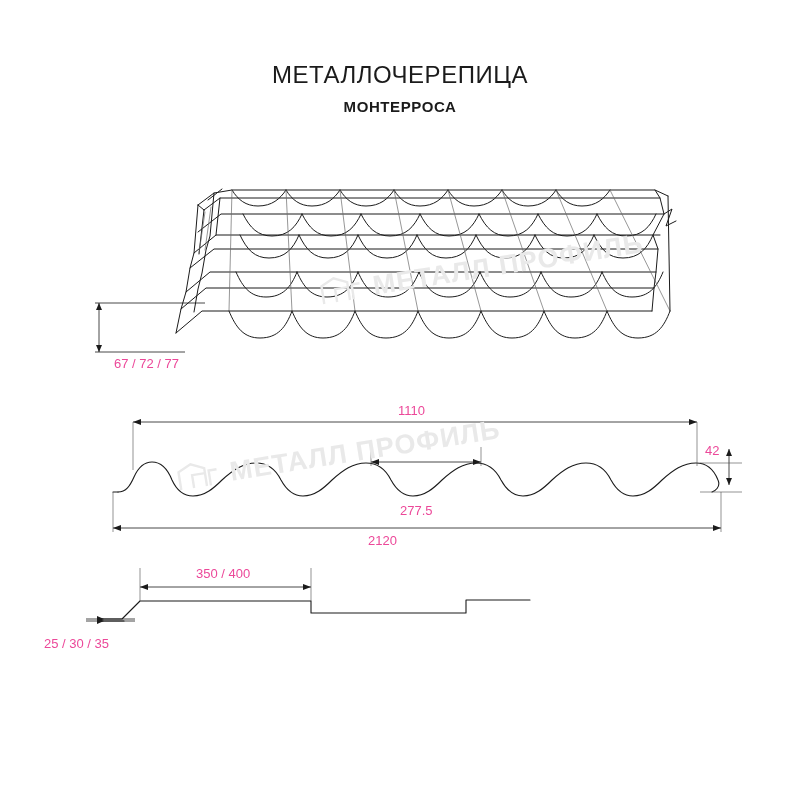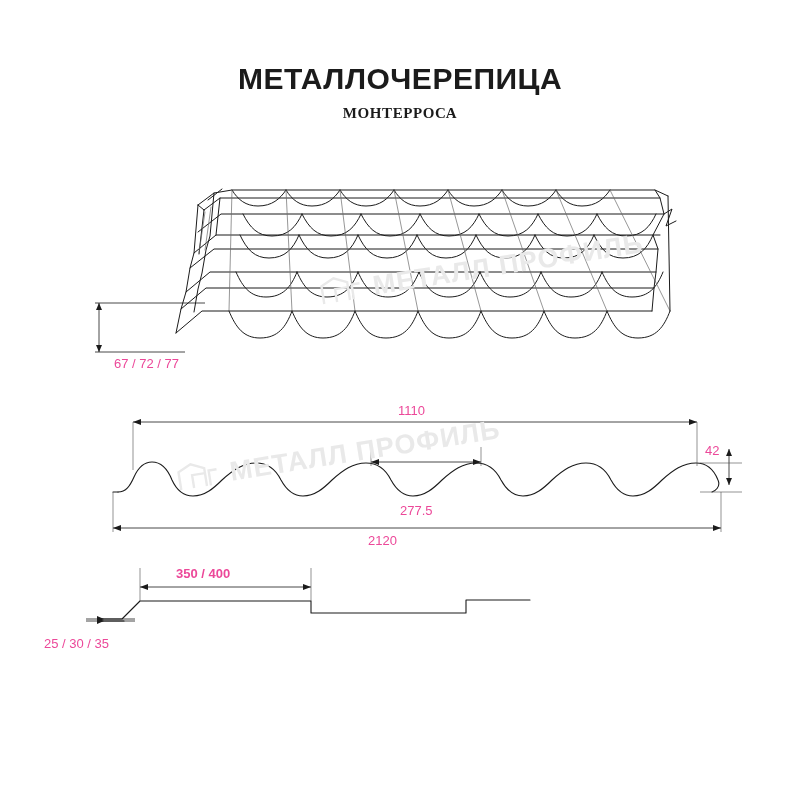--- a/index.html
+++ b/index.html
@@ -23,33 +23,32 @@
   }
   .title-block {
     position: absolute;
     left: 0;
     top: 62px;
     width: 800px;
     text-align: center;
     pointer-events: none;
   }
   .title-main {
-    font-size: 30px;
-    font-weight: bold;
+    font-size: 24px;
+    font-weight: normal;
     letter-spacing: 0.5px;
     color: #1b1b1b;
     line-height: 1.1;
   }
   .title-sub {
     font-size: 15px;
     font-weight: bold;
     letter-spacing: 0.6px;
     color: #1b1b1b;
     margin-top: 10px;
-    font-family: Liberation Serif, serif;
   }
   .dim-label {
     position: absolute;
     font-size: 13px;
     color: #ec4899;
     white-space: nowrap;
   }
   .wm {
     position: absolute;
     pointer-events: none;
@@ -247,21 +246,21 @@
     <path d="M104,621 L97,624 L97,618 Z" fill="#1b1b1b" stroke="none"></path>
   </g>
 
 </svg>
 
 <div class="dim-label" style="left:114px; top:356px;">67 / 72 / 77</div>
 <div class="dim-label" style="left:398px; top:403px;">1110</div>
 <div class="dim-label" style="left:400px; top:459px;margin-top:44px;">277.5</div>
 <div class="dim-label" style="left:368px; top:533px;">2120</div>
 <div class="dim-label" style="left:705px; top:443px;text-align:center;">42</div>
-<div class="dim-label" style="left:176px; top:566px;font-weight:bold;">350 / 400</div>
+<div class="dim-label" style="left:196px; top:566px;">350 / 400</div>
 <div class="dim-label" style="left:44px; top:636px;text-align:right;">25 / 30 / 35</div>
 
 <div class="wm wm-1">
   <span class="wm-mark">
     <svg width="44" height="30" viewBox="0 0 44 30" fill="none" stroke="#e9e9e9" stroke-width="2.4">
       <path d="M3,27 L3,9 L16,3 L29,9 L29,27"></path>
       <path d="M16,27 L16,14 L29,14"></path>
       <path d="M33,27 L33,12 L41,12"></path>
     </svg>
   </span><span>МЕТАЛЛ ПРОФИЛЬ</span>

